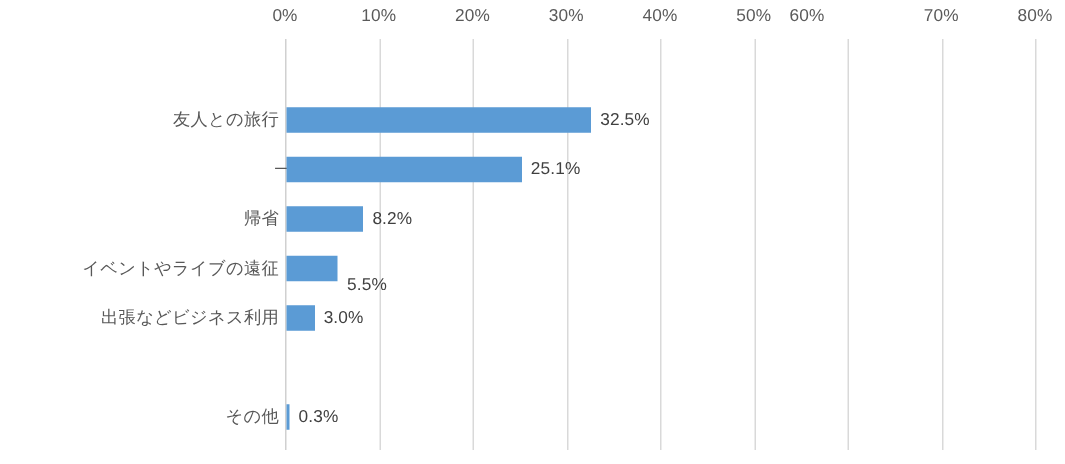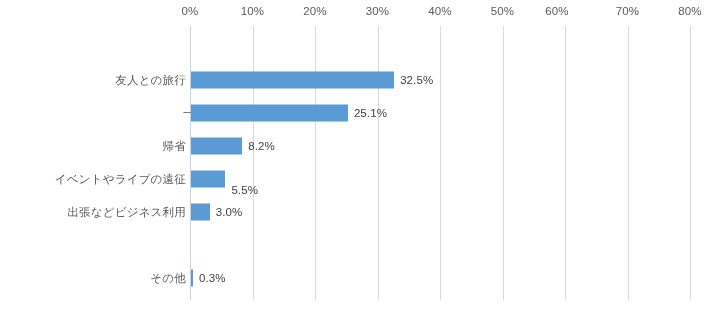--- a/index.html
+++ b/index.html
@@ -107,21 +107,21 @@
 
 <div id="chart-root">
 
   <div id="x-axis-labels">
       <span class="x-tick-label" style="left: 190px;">0%</span>
       <span class="x-tick-label" style="left: 252.5px;">10%</span>
       <span class="x-tick-label" style="left: 315px; text-align: center;">20%</span>
       <span class="x-tick-label" style="left: 377.5px;">30%</span>
       <span class="x-tick-label" style="left: 440px;">40%</span>
       <span class="x-tick-label" style="left: 502.5px;">50%</span>
-      <span class="x-tick-label" style="left: 557px;">60%</span>
+      <span class="x-tick-label" style="left: 538px;">60%</span>
       <span class="x-tick-label" style="left: 627.5px;">70%</span>
       <span class="x-tick-label" style="left: 690px;">80%</span>
     </div>
 
   <div id="gridlines">
       <div class="gridline axis-line" style="left: 190px; height: 274px;"></div>
       <div class="gridline" style="left: 252.5px; height: 274px;"></div>
       <div class="gridline" style="left: 315px; height: 274px;"></div>
       <div class="gridline" style="left: 377.5px; height: 274px;"></div>
       <div class="gridline" style="left: 440px; height: 274px;"></div>

